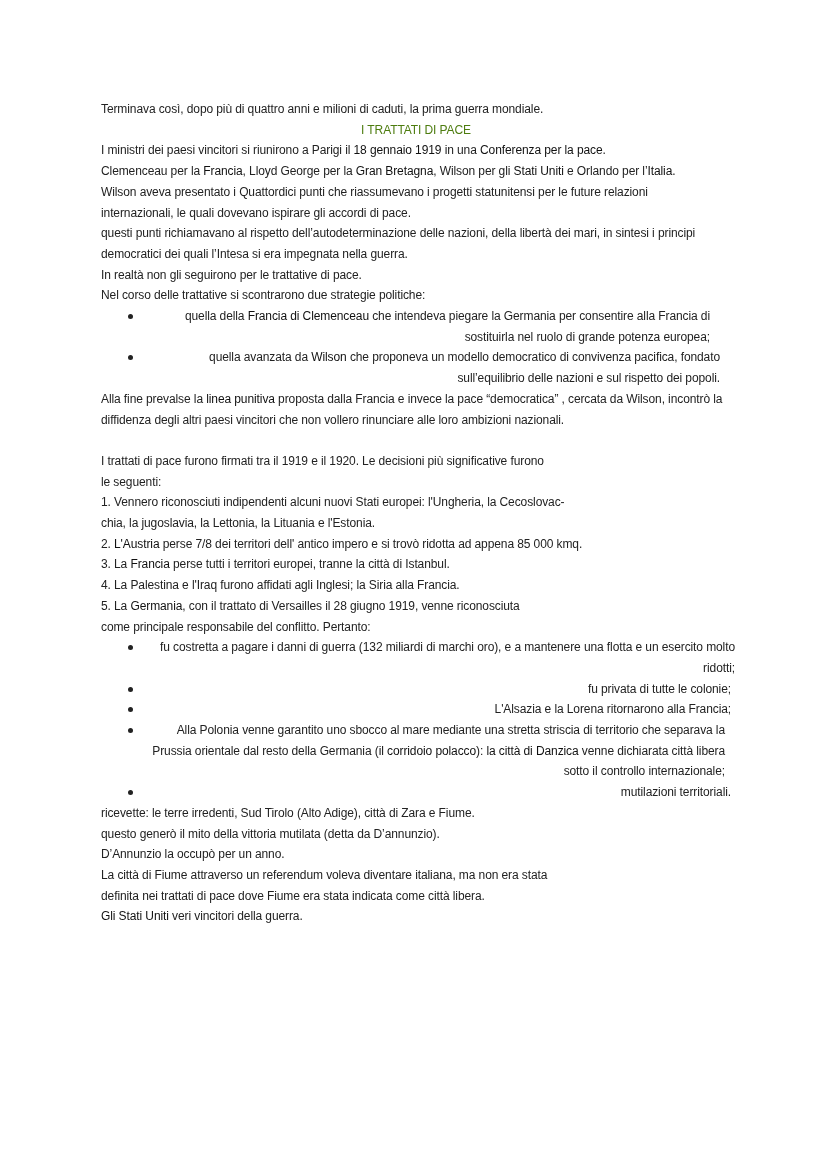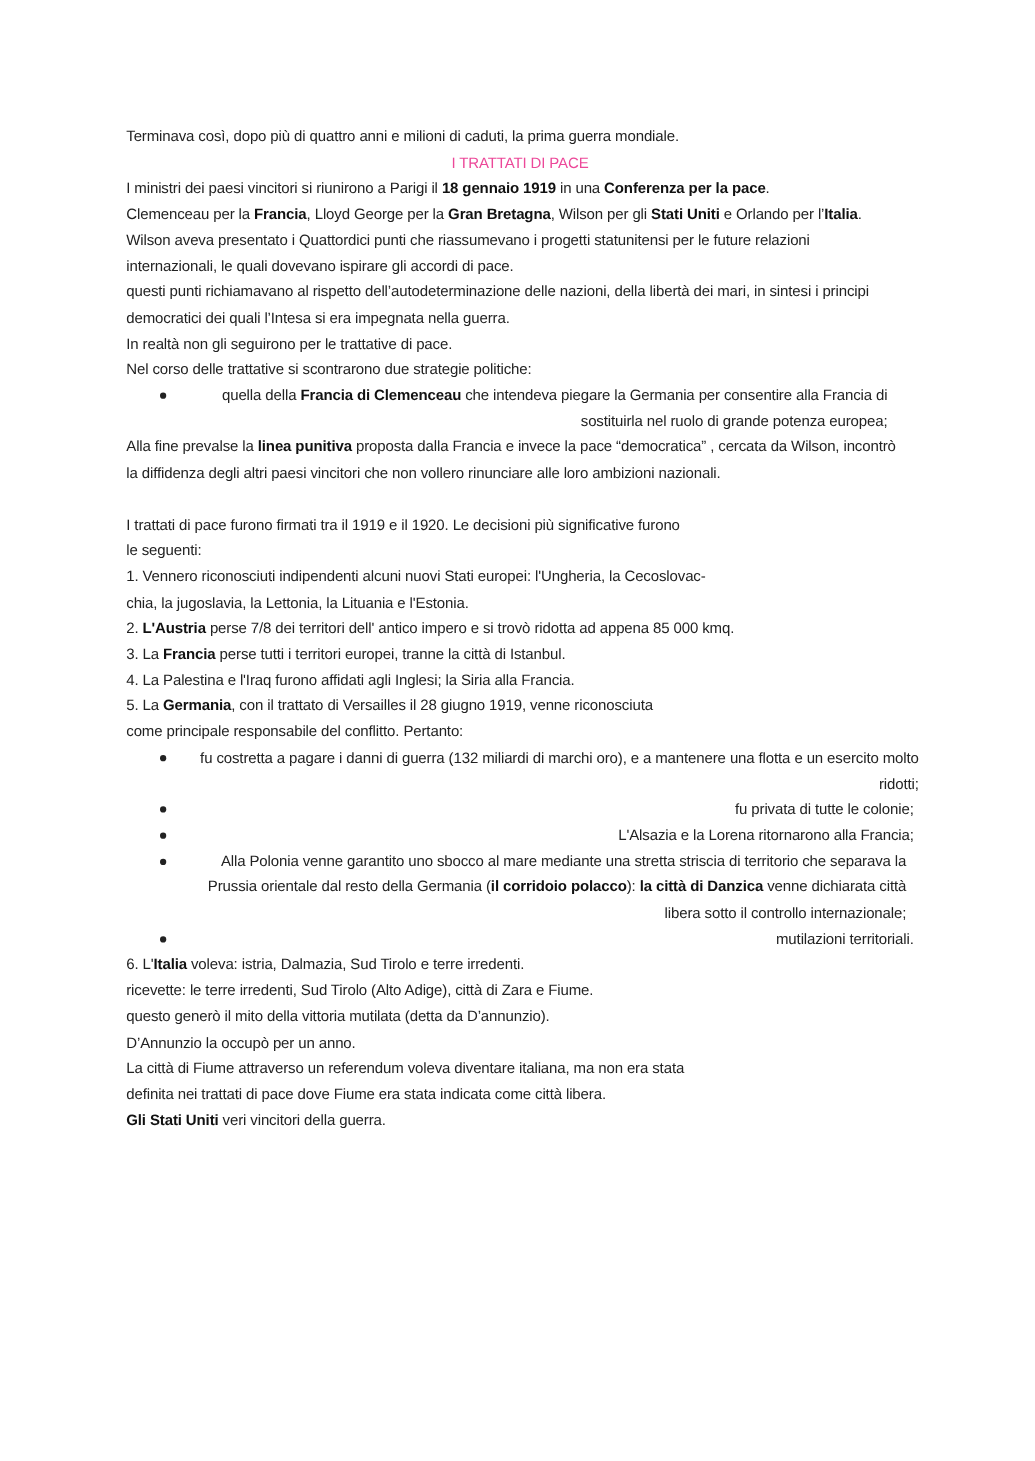--- a/index.html
+++ b/index.html
@@ -9,22 +9,22 @@
       left: 101px;
       top: 99px;
       width: 630px;
       font-family: "Liberation Sans", sans-serif;
       font-size: 12px;
       line-height: 20.7px;
       color: #222222;
       letter-spacing: -0.1px;
     }
     .page p { margin: 0; }
-    .title { text-align: center; color: #ec4899; }
-    b { font-weight: bold; color: #111111; }
+    .title { text-align: center; color: #4d7c0f; }
+    b { font-weight: normal; color: #111111; }
     .blank { height: 20.7px; }
     ul.bullets { list-style: none; margin: 0; padding: 0 0 0 49px; text-align: right; }
     ul.bullets li { position: relative; }
     ul.bullets li .dot {
       position: absolute; left: -22px; top: 8px;
       width: 5px; height: 5px; border-radius: 50%; background: #222;
     }
   </style>
 </head>
 <body>
@@ -43,20 +43,21 @@
   <p style="width:612px">Wilson aveva presentato i Quattordici punti che riassumevano i progetti statunitensi per le future relazioni internazionali, le quali dovevano ispirare gli accordi di pace.</p>
 
   <p style="width:640px">questi punti richiamavano al rispetto dell’autodeterminazione delle nazioni, della libertà dei mari, in sintesi i principi democratici dei quali l’Intesa si era impegnata nella guerra.</p>
 
   <p>In realtà non gli seguirono per le trattative di pace.</p>
 
   <p>Nel corso delle trattative si scontrarono due strategie politiche:</p>
 
   <ul class="bullets">
     <li style="width:560px"><span class="dot"></span><span>quella della </span><b>Francia di Clemenceau</b><span> che intendeva piegare la Germania per consentire alla Francia di sostituirla nel ruolo di grande potenza europea;</span></li>
+    <li style="width:570px"><span class="dot"></span><span>quella avanzata da </span><b>Wilson</b><span> che proponeva un modello democratico di convivenza pacifica, fondato sull’equilibrio delle nazioni e sul rispetto dei popoli.</span></li>
   </ul>
 
   <p style="width:625px"><span>Alla fine prevalse la </span><b>linea punitiva</b><span> proposta dalla Francia e invece la pace “democratica” , cercata da Wilson, incontrò la diffidenza degli altri paesi vincitori che non vollero rinunciare alle loro ambizioni nazionali.</span></p>
 
   <div class="blank"></div>
 
   <p><span>I trattati di pace furono firmati tra il 1919 e il 1920. Le decisioni più significative furono</span><br><span>le seguenti:</span></p>
 
   <p><span>1. Vennero riconosciuti indipendenti alcuni nuovi Stati europei: l'Ungheria, la Cecoslovac-</span><br><span>chia, la jugoslavia, la Lettonia, la Lituania e l'Estonia.</span></p>
 
@@ -69,21 +70,20 @@
   <p><span>5. La </span><b>Germania</b><span>, con il trattato di Versailles il 28 giugno 1919, venne riconosciuta</span><br><span>come principale responsabile del conflitto. Pertanto:</span></p>
 
   <ul class="bullets">
     <li style="width:585px"><span class="dot"></span><span>fu costretta a pagare i danni di guerra (132 miliardi di marchi oro), e a mantenere una flotta e un esercito molto ridotti;</span></li>
     <li><span class="dot"></span><span>fu privata di tutte le colonie;</span></li>
     <li><span class="dot"></span><span>L'Alsazia e la Lorena ritornarono alla Francia;</span></li>
     <li style="width:575px"><span class="dot"></span><span>Alla Polonia venne garantito uno sbocco al mare mediante una stretta striscia di territorio che separava la Prussia orientale dal resto della Germania (</span><b>il corridoio polacco</b><span>): </span><b>la città di Danzica</b><span> venne dichiarata città libera sotto il controllo internazionale;</span></li>
     <li><span class="dot"></span><span>mutilazioni territoriali.</span></li>
   </ul>
 
-  <p><span>6. L'</span><b>Italia</b><span> voleva: istria, Dalmazia, Sud Tirolo e terre irredenti.</span></p>
 
   <p>ricevette: le terre irredenti, Sud Tirolo (Alto Adige), città di Zara e Fiume.</p>
 
   <p>questo generò il mito della vittoria mutilata (detta da D’annunzio).</p>
 
   <p>D’Annunzio la occupò per un anno.</p>
 
   <p><span>La città di Fiume attraverso un referendum voleva diventare italiana, ma non era stata</span><br><span>definita nei trattati di pace dove Fiume era stata indicata come città libera.</span></p>
 
   <p><b>Gli Stati Uniti</b><span> veri vincitori della guerra.</span></p>

